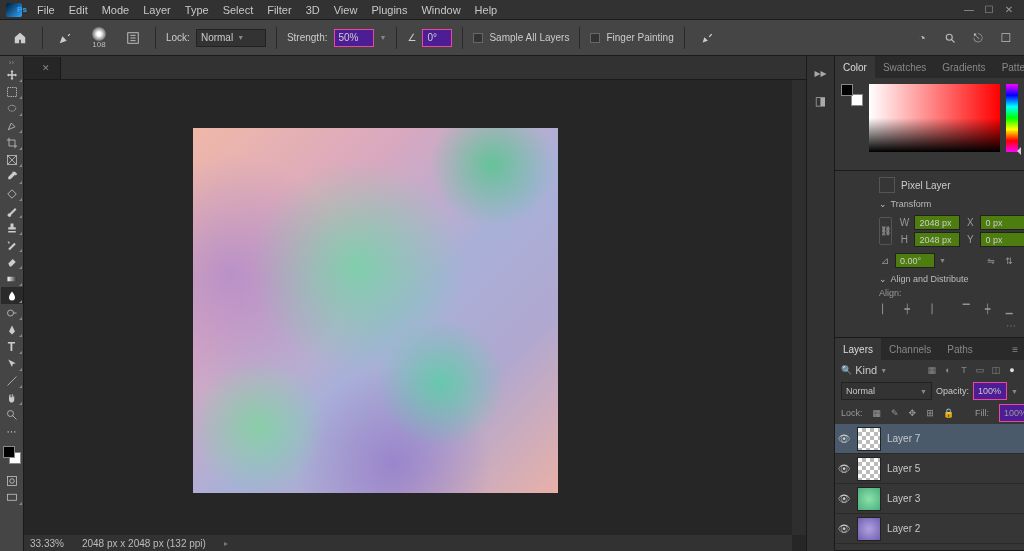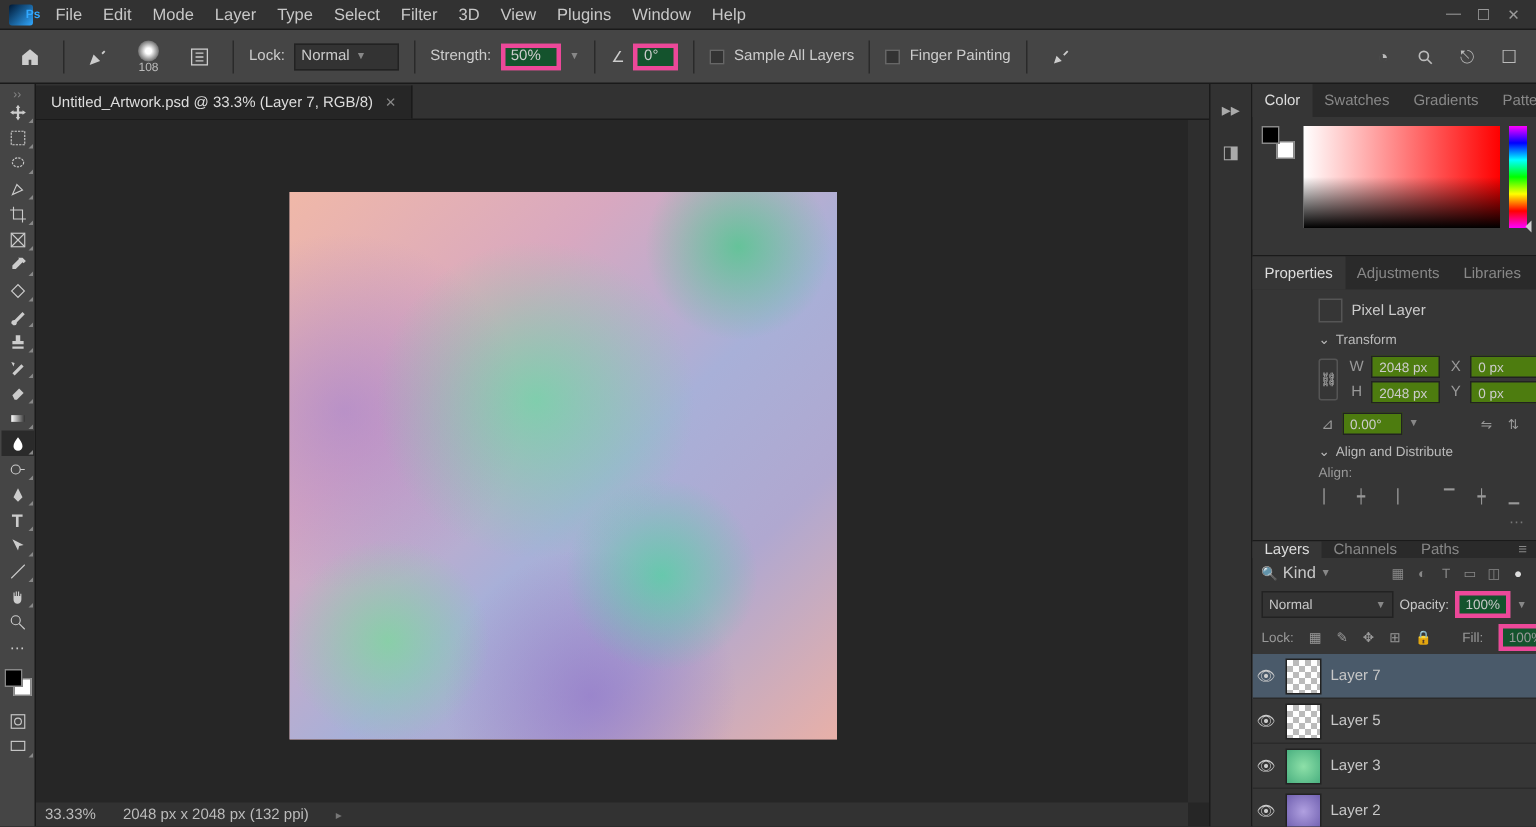--- a/index.html
+++ b/index.html
@@ -10,21 +10,21 @@
 .win-controls { margin-left:auto; display:flex; gap:2px; }
 .wc { width:18px; height:14px; display:flex; align-items:center; justify-content:center; font-size:10px; color:#999; }
 .optbar { height:36px; background:#454545; display:flex; align-items:center; padding:0 8px; border-bottom:1px solid #1a1a1a; gap:6px; font-size:10px; color:#ccc; }
 .optbar .sep { width:1px; height:22px; background:#2a2a2a; margin:0 4px; }
 .icon-slot { width:24px; height:24px; display:flex; align-items:center; justify-content:center; }
 .brush-prev { width:32px; height:30px; display:flex; flex-direction:column; align-items:center; justify-content:center; }
 .brush-dot { width:14px; height:14px; border-radius:50%; background:radial-gradient(circle,#fff 20%,#555 80%); }
 .brush-num { font-size:8px; color:#bbb; line-height:1; }
 .dropdown { height:18px; background:#333; border:1px solid #222; display:flex; align-items:center; padding:0 4px; gap:4px; }
 .dd-ar { font-size:7px; color:#888; }
-.field { height:18px; background:#14532d; border:3px solid #ec4899; padding:0 4px; display:flex; align-items:center; min-width:40px; }
+.field { height:18px; background:#4c1d95; border:1px solid #ec4899; padding:0 4px; display:flex; align-items:center; min-width:40px; }
 .cb { width:10px; height:10px; border:1px solid #666; background:#333; }
 .opt-right { margin-left:auto; display:flex; gap:8px; align-items:center; }
 .opt-right .ric { width:20px; height:20px; display:flex; align-items:center; justify-content:center; font-size:12px; color:#bbb; }
 .body { display:flex; height:495px; }
 .toolbar { width:24px; background:#454545; border-right:1px solid #1a1a1a; display:flex; flex-direction:column; align-items:center; padding-top:2px; }
 .toolbar .expand { height:8px; width:100%; display:flex; justify-content:center; font-size:8px; color:#888; }
 .tool { width:22px; height:17px; display:flex; align-items:center; justify-content:center; color:#ccc; position:relative; }
 .tool.active { background:#2a2a2a; }
 .tool .tri { position:absolute; right:1px; bottom:1px; width:0; height:0; border-left:3px solid transparent; border-bottom:3px solid #888; }
 .swatches { margin-top:6px; width:18px; height:18px; position:relative; }
@@ -317,21 +317,20 @@
         <svg width="12" height="12" viewBox="0 0 16 16">
           <rect x="2" y="3" width="12" height="8" fill="none" stroke="#ccc"></rect>
         </svg>
         <span class="tri"></span>
       </div>
   </div>
 
   <div class="workspace">
     <div class="tabbar">
       <div class="doc-tab">
-        <span>Untitled_Artwork.psd @ 33.3% (Layer 7, RGB/8)</span>
           <span class="x">✕</span>
       </div>
     </div>
     <div class="canvas-area">
       <div class="canvas">
         <div class="grad" style="background:
           radial-gradient(circle at 82% 10%, rgba(80,200,140,.8) 0, rgba(80,200,140,0) 14%),
           radial-gradient(circle at 45% 38%, rgba(100,220,160,.7) 0, rgba(100,220,160,0) 35%),
           radial-gradient(circle at 68% 70%, rgba(80,210,160,.75) 0, rgba(80,210,160,0) 18%),
           radial-gradient(circle at 18% 82%, rgba(120,220,150,.7) 0, rgba(120,220,150,0) 16%),
@@ -372,26 +371,20 @@
             <div class="sw-fg"></div>
         </div>
         <div class="picker"></div>
         <div class="hue">
             <div class="arr"></div>
           </div>
       </div>
     </div>
 
     <div class="panel" style="flex:0 0 auto">
-      <div class="panel-tabs">
-        <div class="ptab active">Properties</div>
-        <div class="ptab">Adjustments</div>
-        <div class="ptab">Libraries</div>
-        <div class="pmenu">≡</div>
-      </div>
       <div class="props-body">
         <div class="hdr">
             <div class="icn"></div>
             <span>Pixel Layer</span>
           </div>
         <div class="disc">
             <span>⌄</span>
             <span>Transform</span>
           </div>
         <div style="display:flex;gap:6px;align-items:center">

